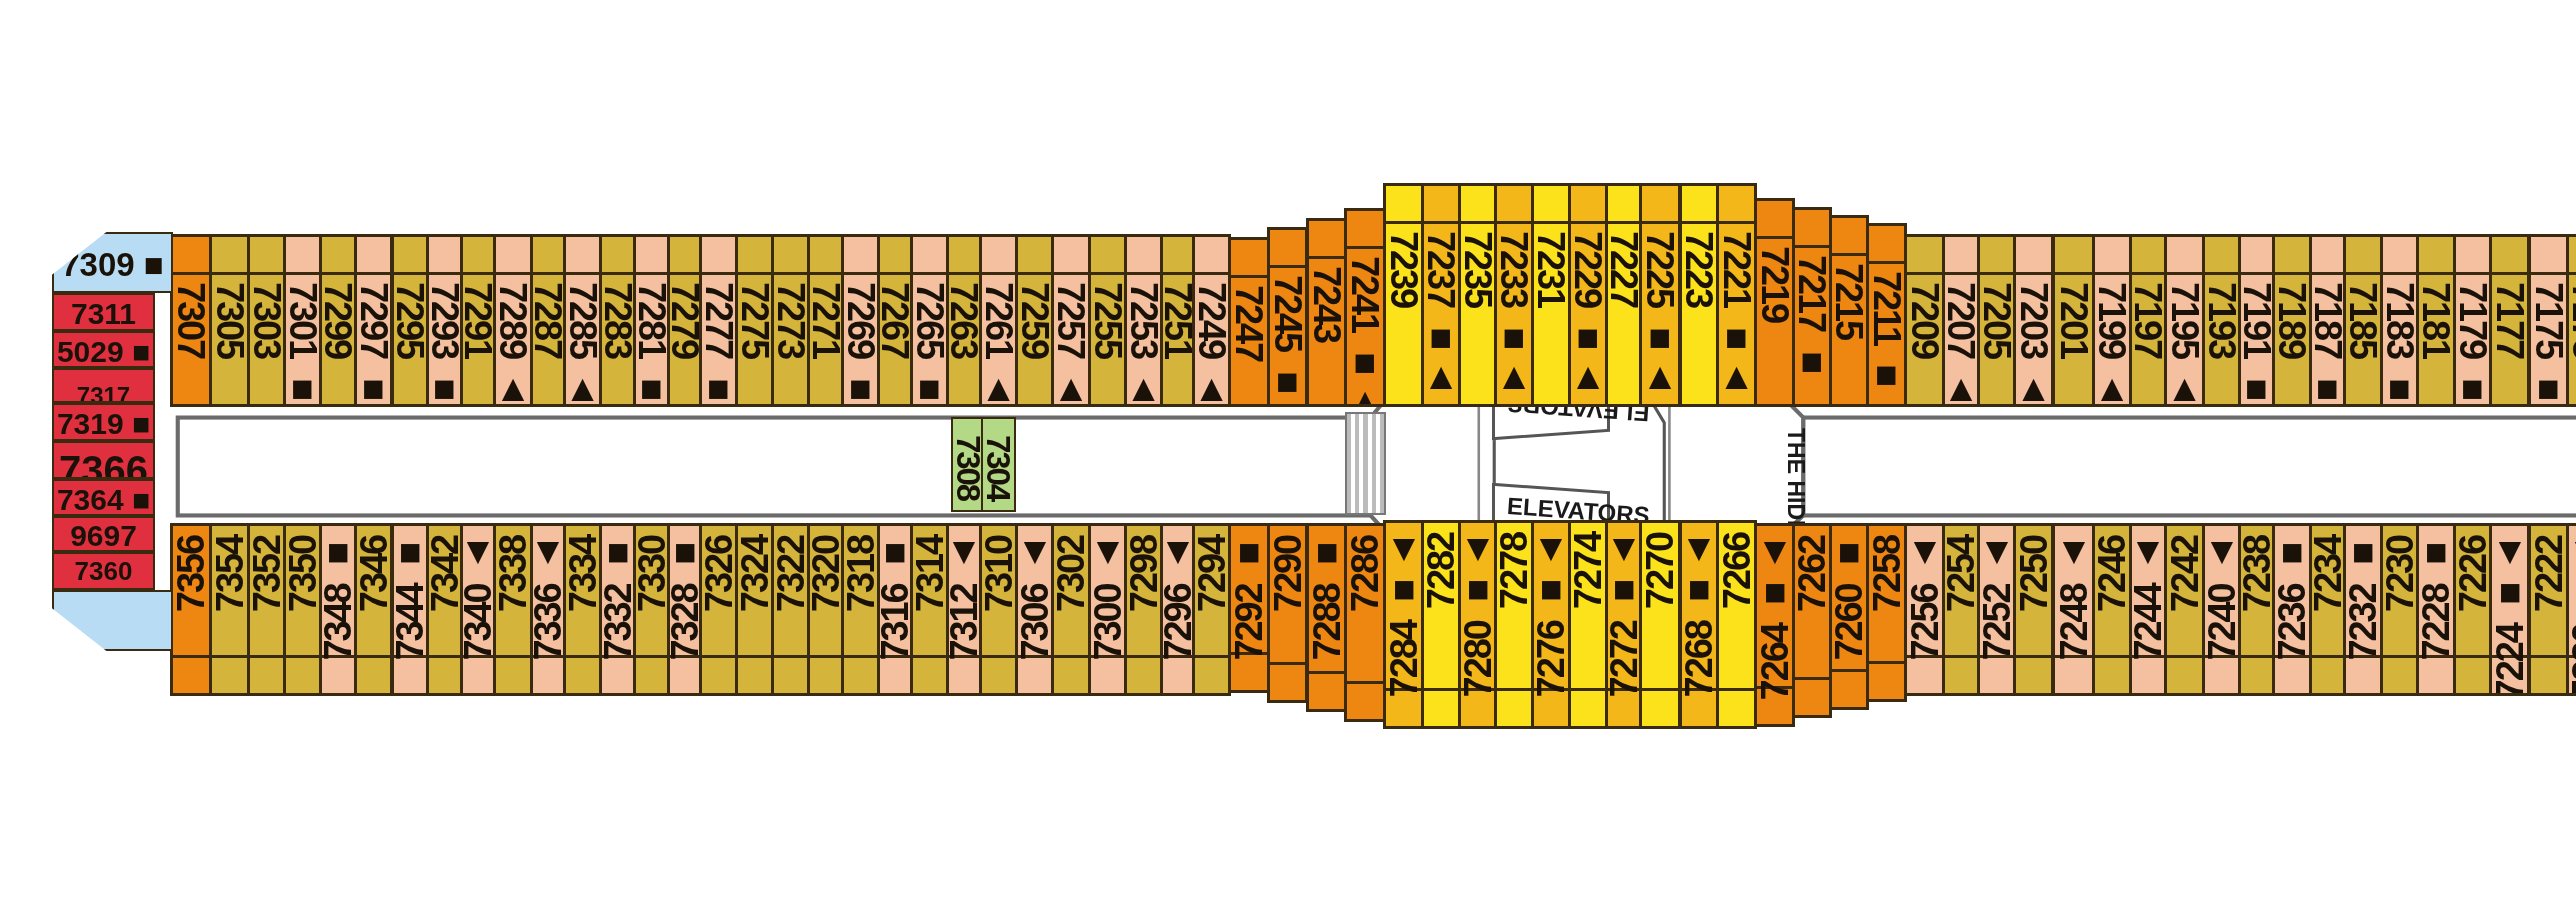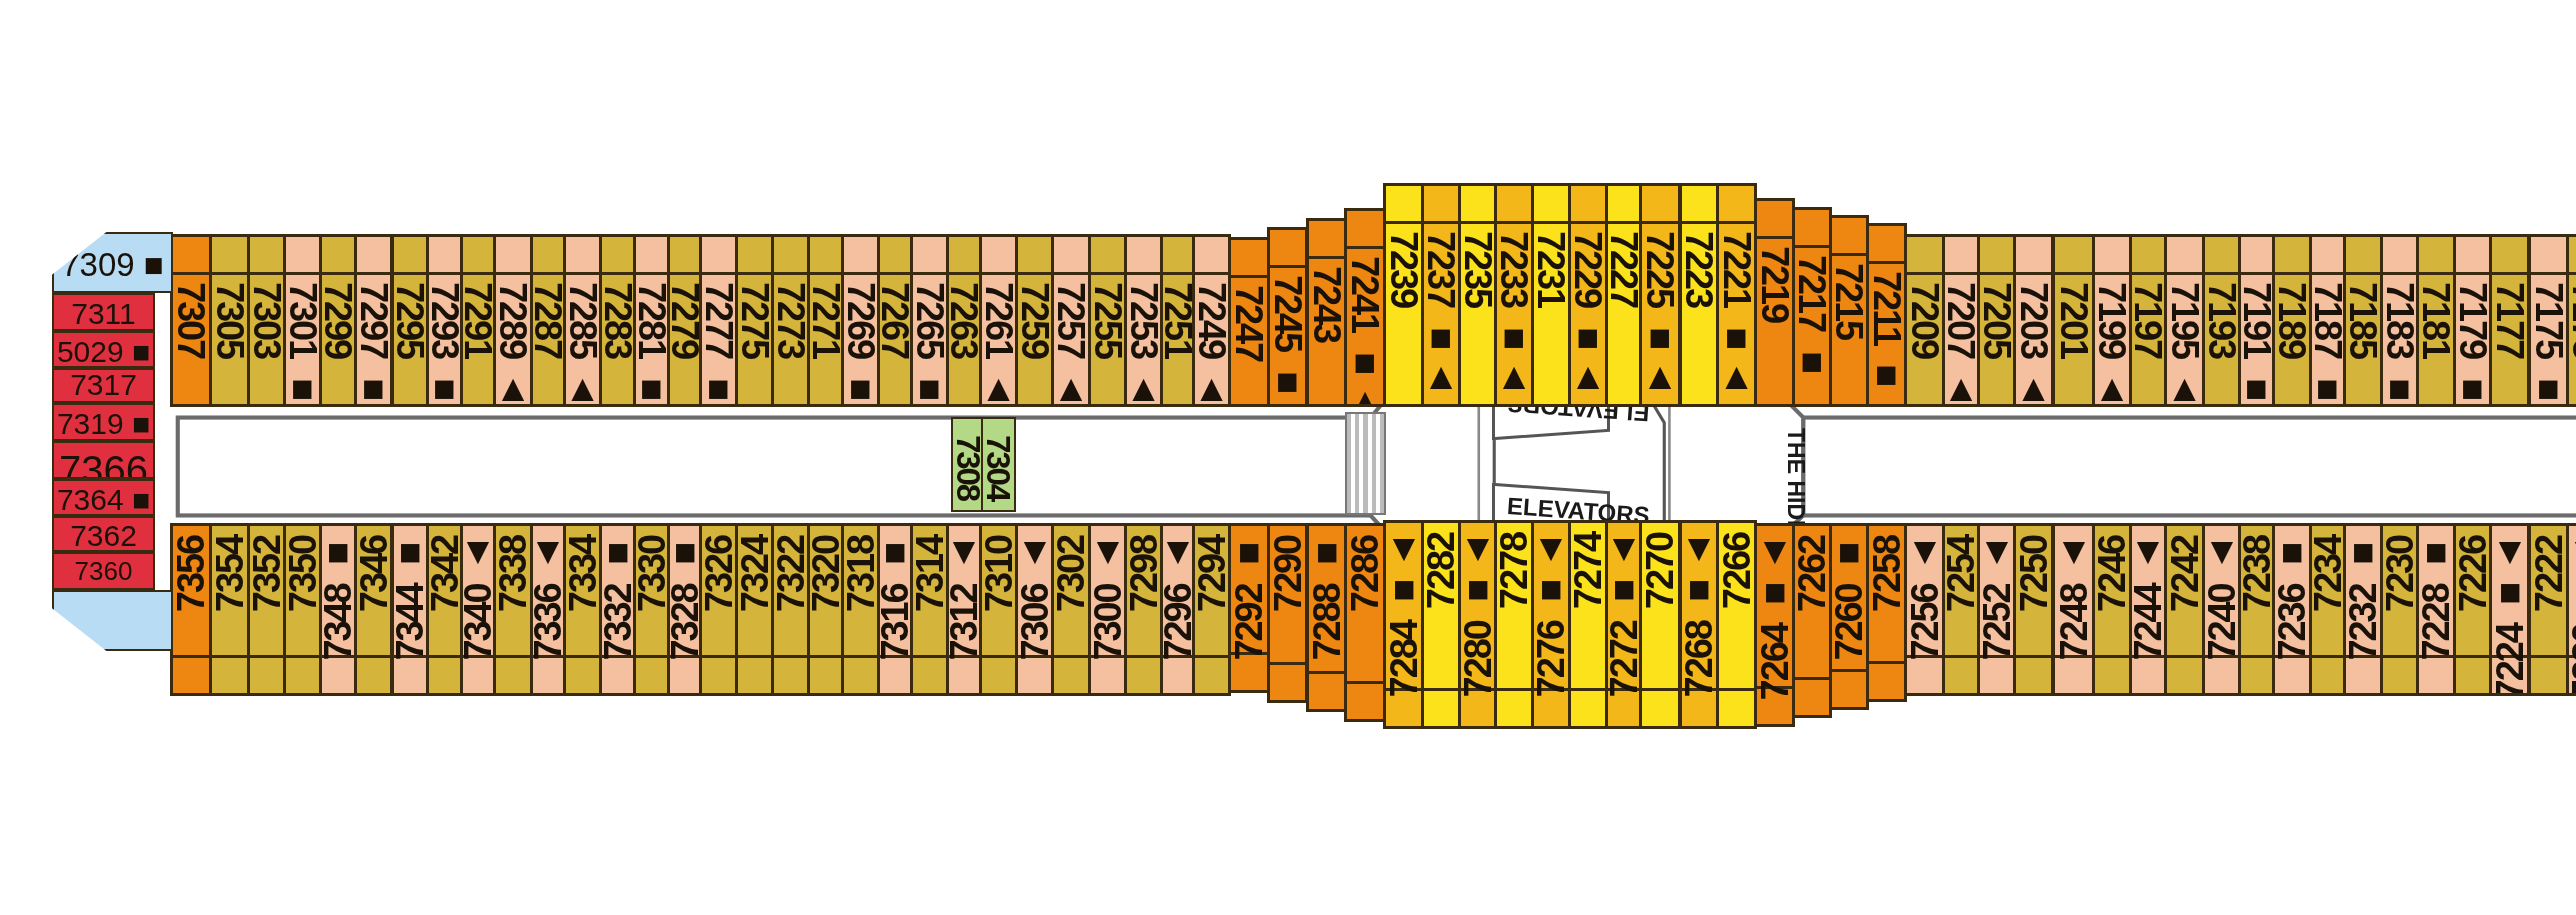--- a/index.html
+++ b/index.html
@@ -6,21 +6,21 @@
   body{width:4122px;height:916px;position:relative;overflow:hidden;font-family:"Liberation Sans",sans-serif;}
   #deck{position:absolute;left:0;top:0;width:4122px;height:916px;}
   .cabin{position:absolute;box-sizing:border-box;border:3.1px solid #3a2a10;overflow:hidden;}
   .cabin .strip{position:absolute;left:0;right:0;height:35px;border-color:#3a2a10;border-style:solid;border-width:0;}
   .cabin.top .strip{top:0;border-bottom-width:3.1px;}
   .cabin.bot .strip{bottom:0;border-top-width:3.1px;}
   .vlabel{position:absolute;left:50%;writing-mode:vertical-rl;transform:translateX(-50%);font-weight:bold;color:#1a1208;font-size:38px;line-height:1;letter-spacing:-2.1px;white-space:nowrap;font-family:"Liberation Sans",sans-serif;}
   .cabin.top .vlabel{top:45px;}
   .cabin.bot .vlabel{top:10.3px;transform:translateX(-50%) rotate(180deg);}
   .cabin.green .vlabel{top:15.5px;}
-  .hlabel{position:absolute;left:0;right:0;text-align:center;font-weight:normal;color:#1a1208;font-size:40px;line-height:1;white-space:nowrap;font-family:"Liberation Sans",sans-serif;}
+  .hlabel{position:absolute;left:0;right:0;text-align:center;font-weight:bold;color:#1a1208;font-size:40px;line-height:1;white-space:nowrap;font-family:"Liberation Sans",sans-serif;}
   .area-label{position:absolute;font-weight:bold;color:#1a1a1a;font-family:"Liberation Sans",sans-serif;white-space:nowrap;}
   .elev-box{position:absolute;box-sizing:border-box;border:3.1px solid #555;background:#fff;}
   .stair{position:absolute;box-sizing:border-box;border:2.6px solid #777;background:repeating-linear-gradient(90deg,#bbb 0 4.1px,#fff 4.1px 8.2px);}
   svg.hull{position:absolute;left:0;top:0;}
 </style>
 </head>
 <body>
 
 <div id="deck">
   <svg class="hull" width="4122" height="916" viewBox="0 0 8000 1777">
@@ -597,33 +597,33 @@
       <div class="cabin" style="left: 52px; top: 232px; width: 121px; height: 61px; background: rgb(184, 220, 244); border-width: 2.6px; clip-path: polygon(45% 0px, 100% 0px, 100% 100%, 0px 100%, 0px 70%);">
         <div class="hlabel" style="top: 14px; font-size: 33px;">7309 ■</div>
       </div>
       <div class="cabin" style="left: 52px; top: 293px; width: 103px; height: 38px; background: rgb(224, 48, 64); border-width: 2.6px; padding-left: 20.6px;">
         <div class="hlabel" style="top: 4.1px; font-size: 30px;">7311</div>
       </div>
       <div class="cabin" style="left: 52px; top: 331px; width: 103px; height: 37px; background: rgb(224, 48, 64); border-width: 2.6px; padding-left: 20.6px;">
         <div class="hlabel" style="top: 3.6px; font-size: 30px;">5029 ■</div>
       </div>
       <div class="cabin" style="left: 52px; top: 368px; width: 103px; height: 35px; background: rgb(224, 48, 64); border-width: 2.6px; padding-left: 20.6px;">
-        <div class="hlabel" style="top: 0; font-size: 30px;">7317</div>
+        <div class="hlabel" style="top: 14px; font-size: 24px;">7317</div>
       </div>
       <div class="cabin" style="left: 52px; top: 403px; width: 103px; height: 38px; background: rgb(224, 48, 64); border-width: 2.6px; padding-left: 20.6px;">
         <div class="hlabel" style="top: 4.1px; font-size: 30px;">7319 ■</div>
       </div>
       <div class="cabin" style="left: 52px; top: 441px; width: 103px; height: 38px; background: rgb(224, 48, 64); border-width: 2.6px; padding-left: 20.6px;">
         <div class="hlabel" style="top: 7px; font-size: 40px;">7366</div>
       </div>
       <div class="cabin" style="left: 52px; top: 479px; width: 103px; height: 37px; background: rgb(224, 48, 64); border-width: 2.6px; padding-left: 20.6px;">
         <div class="hlabel" style="top: 3.6px; font-size: 30px;">7364 ■</div>
       </div>
       <div class="cabin" style="left: 52px; top: 516px; width: 103px; height: 36px; background: rgb(224, 48, 64); border-width: 2.6px; padding-left: 20.6px;">
-        <div class="hlabel" style="top: 3.1px; font-size: 30px;">7362</div>
+        <div class="hlabel" style="top: 3.1px; font-size: 30px;">9697</div>
       </div>
       <div class="cabin" style="left: 52px; top: 552px; width: 103px; height: 38px; background: rgb(224, 48, 64); border-width: 2.6px; padding-left: 20.6px;">
         <div class="hlabel" style="top: 4.1px; font-size: 26px;">7360</div>
       </div>
       <div class="cabin" style="left: 52px; top: 590px; width: 121px; height: 61px; background: rgb(184, 220, 244); border-width: 2.6px; clip-path: polygon(0px 0px, 100% 0px, 100% 100%, 45% 100%, 0px 30%);">
         <div class="hlabel" style="top: 14px; font-size: 33px; margin-top: 44px;">7358 ■</div>
       </div>
     </div>
 </div>
 

